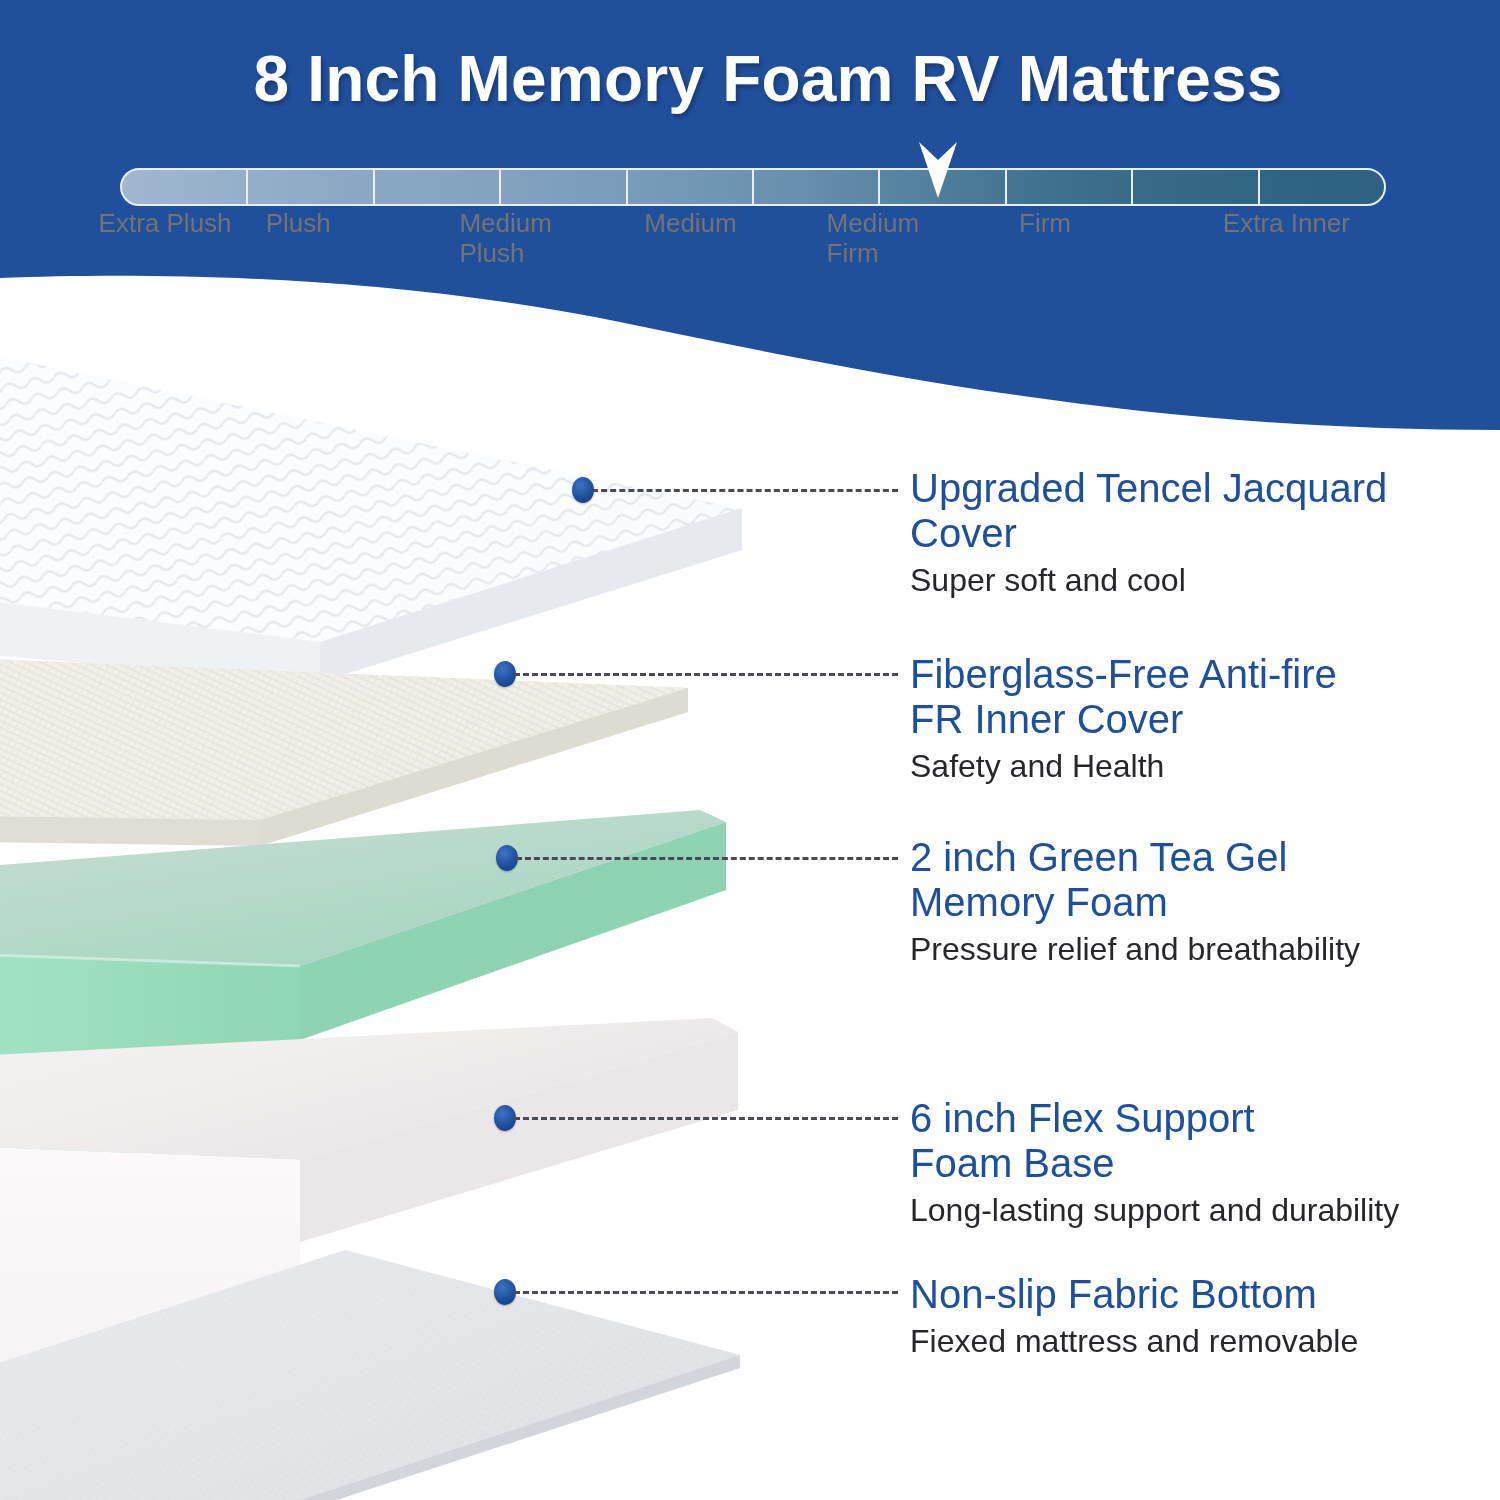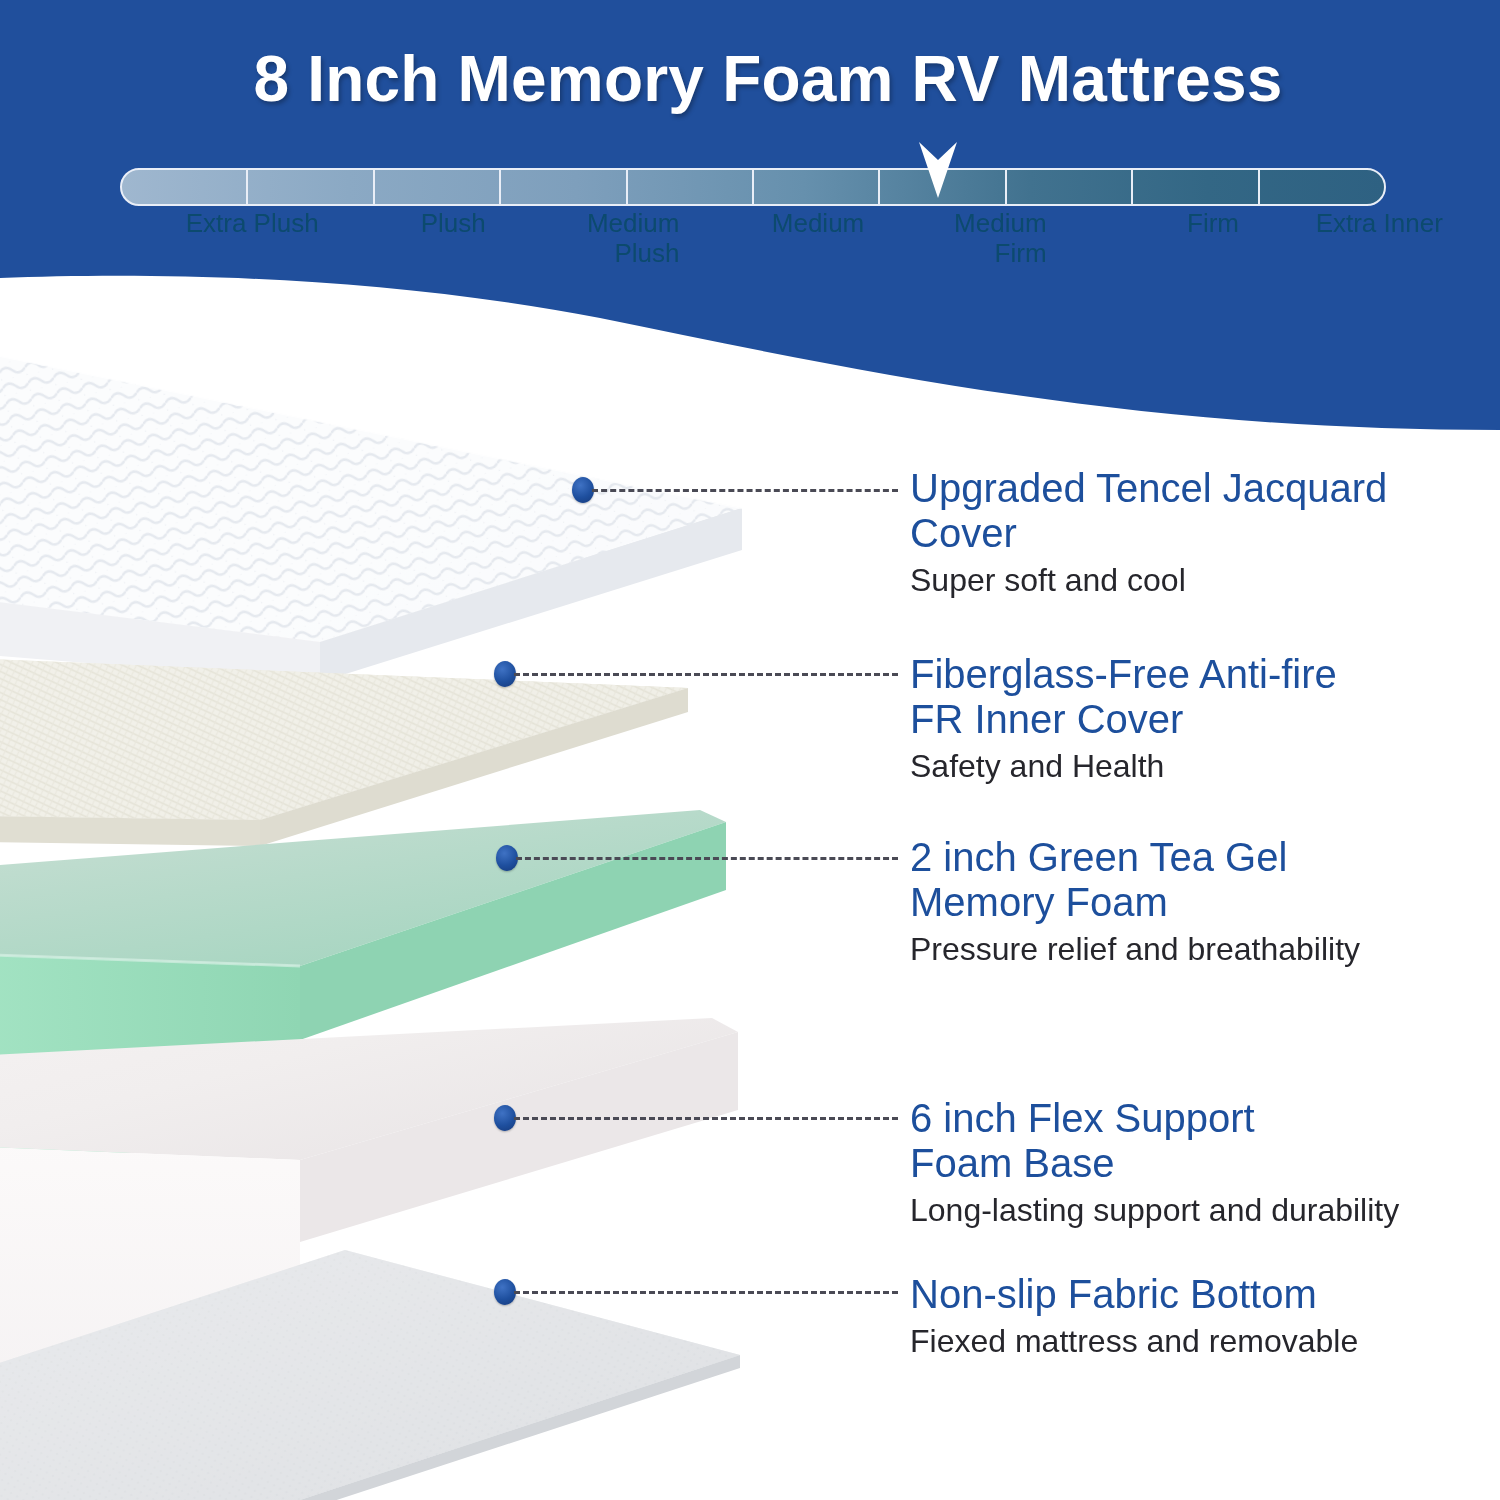--- a/index.html
+++ b/index.html
@@ -90,22 +90,22 @@
   .scale-labels {
     position: absolute;
     left: 120px;
     top: 208px;
     width: 1266px;
     height: 76px;
   }
   .scale-label {
     position: absolute;
     transform: translateX(-50%);
-    text-align: right;
-    color: #0c4a6e;
+    text-align: left;
+    color: #737373;
     font-size: 26px;
     line-height: 1.16;
     white-space: pre-line;
     width: 220px;
   }
 
   
   .art {
     position: absolute;
     left: 0; top: 250px;

